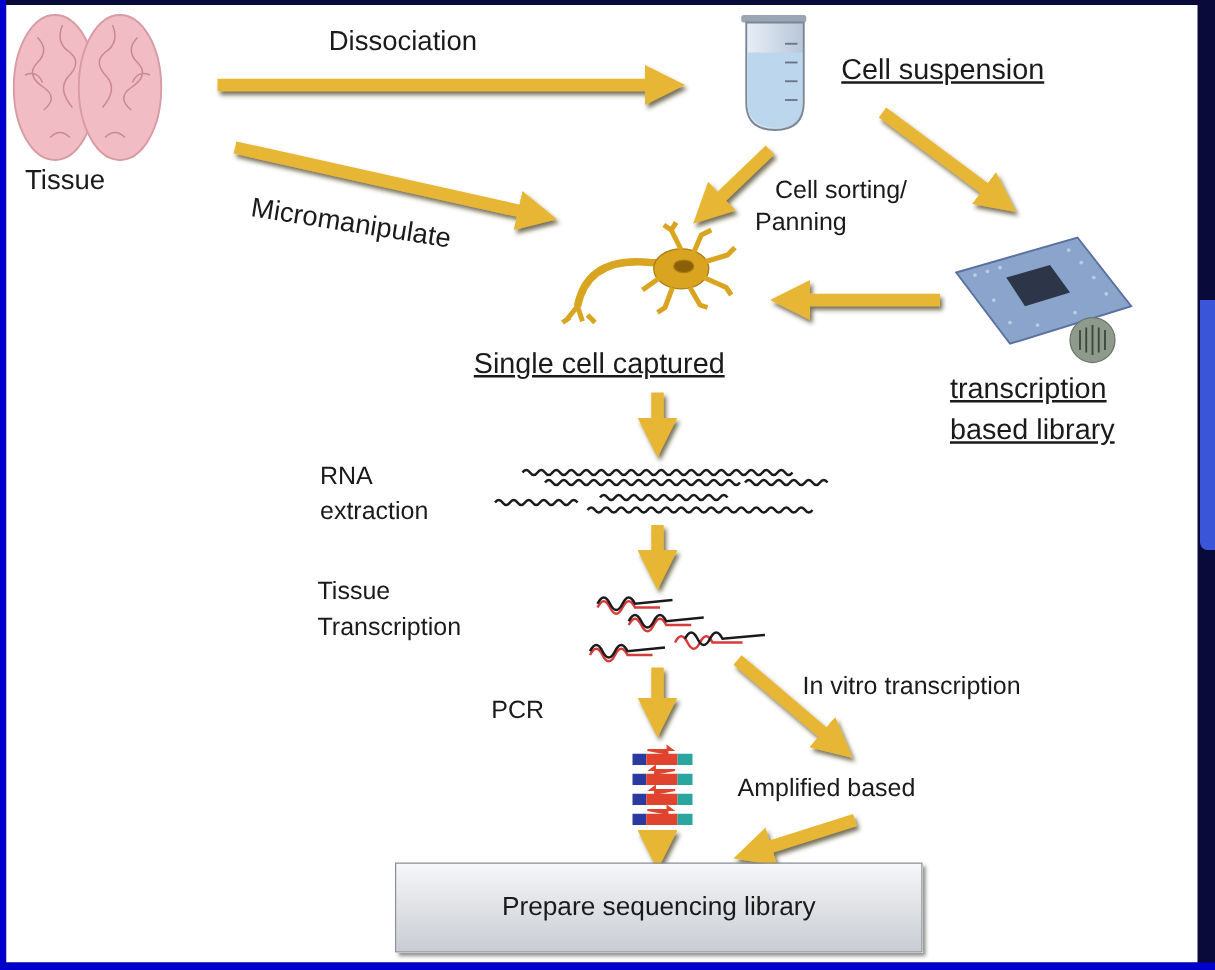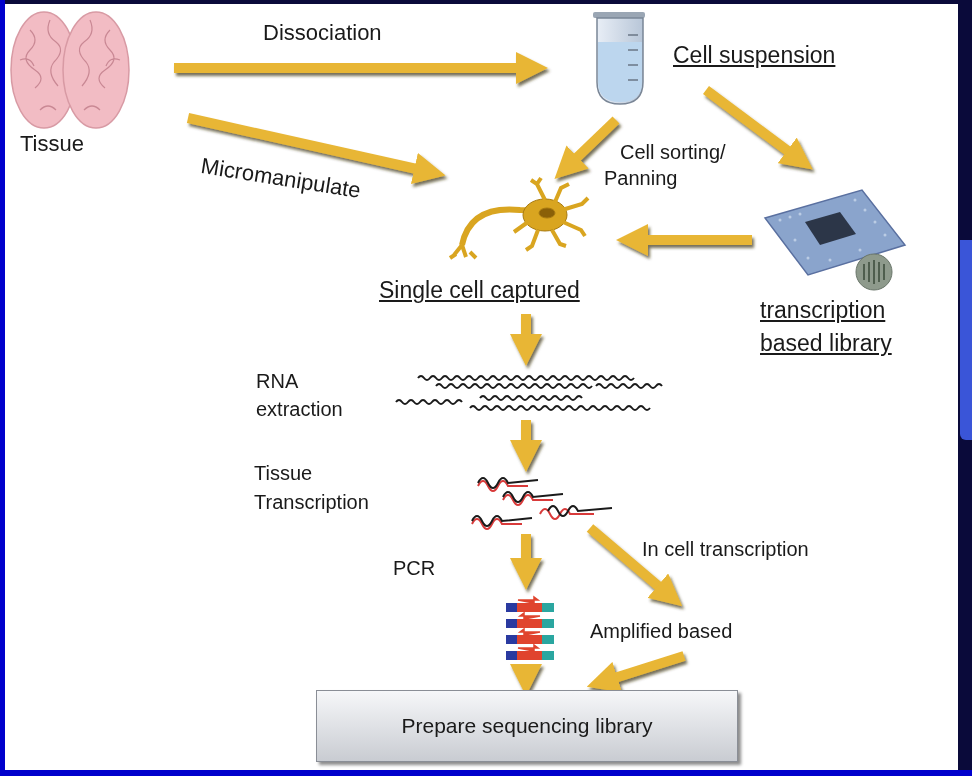--- a/index.html
+++ b/index.html
@@ -166,18 +166,18 @@
 <div class="lbl sm" style="left:592px;top:141px;margin-left:28px;">Cell sorting/</div>
 <div class="lbl sm" style="left:604px;top:167px;">Panning</div>
 <div class="lbl big" style="left:379px;top:278px;">Single cell captured</div>
 <div class="lbl big" style="left:760px;top:298px;">transcription</div>
 <div class="lbl big" style="left:760px;top:331px;">based library</div>
 <div class="lbl sm" style="left:256px;top:370px;">RNA</div>
 <div class="lbl sm" style="left:256px;top:398px;">extraction</div>
 <div class="lbl sm" style="left:254px;top:462px;">Tissue</div>
 <div class="lbl sm" style="left:254px;top:491px;">Transcription</div>
 <div class="lbl sm" style="left:393px;top:557px;text-align:center;">PCR</div>
-<div class="lbl sm" style="left:642px;top:538px;">In cell transcription</div>
+<div class="lbl sm" style="left:642px;top:538px;">In vitro transcription</div>
 <div class="lbl sm" style="left:590px;top:620px;">Amplified based</div>
 
 <div id="library-box">
   <span>Prepare sequencing library</span>
 </div>
 
 </body></html>

